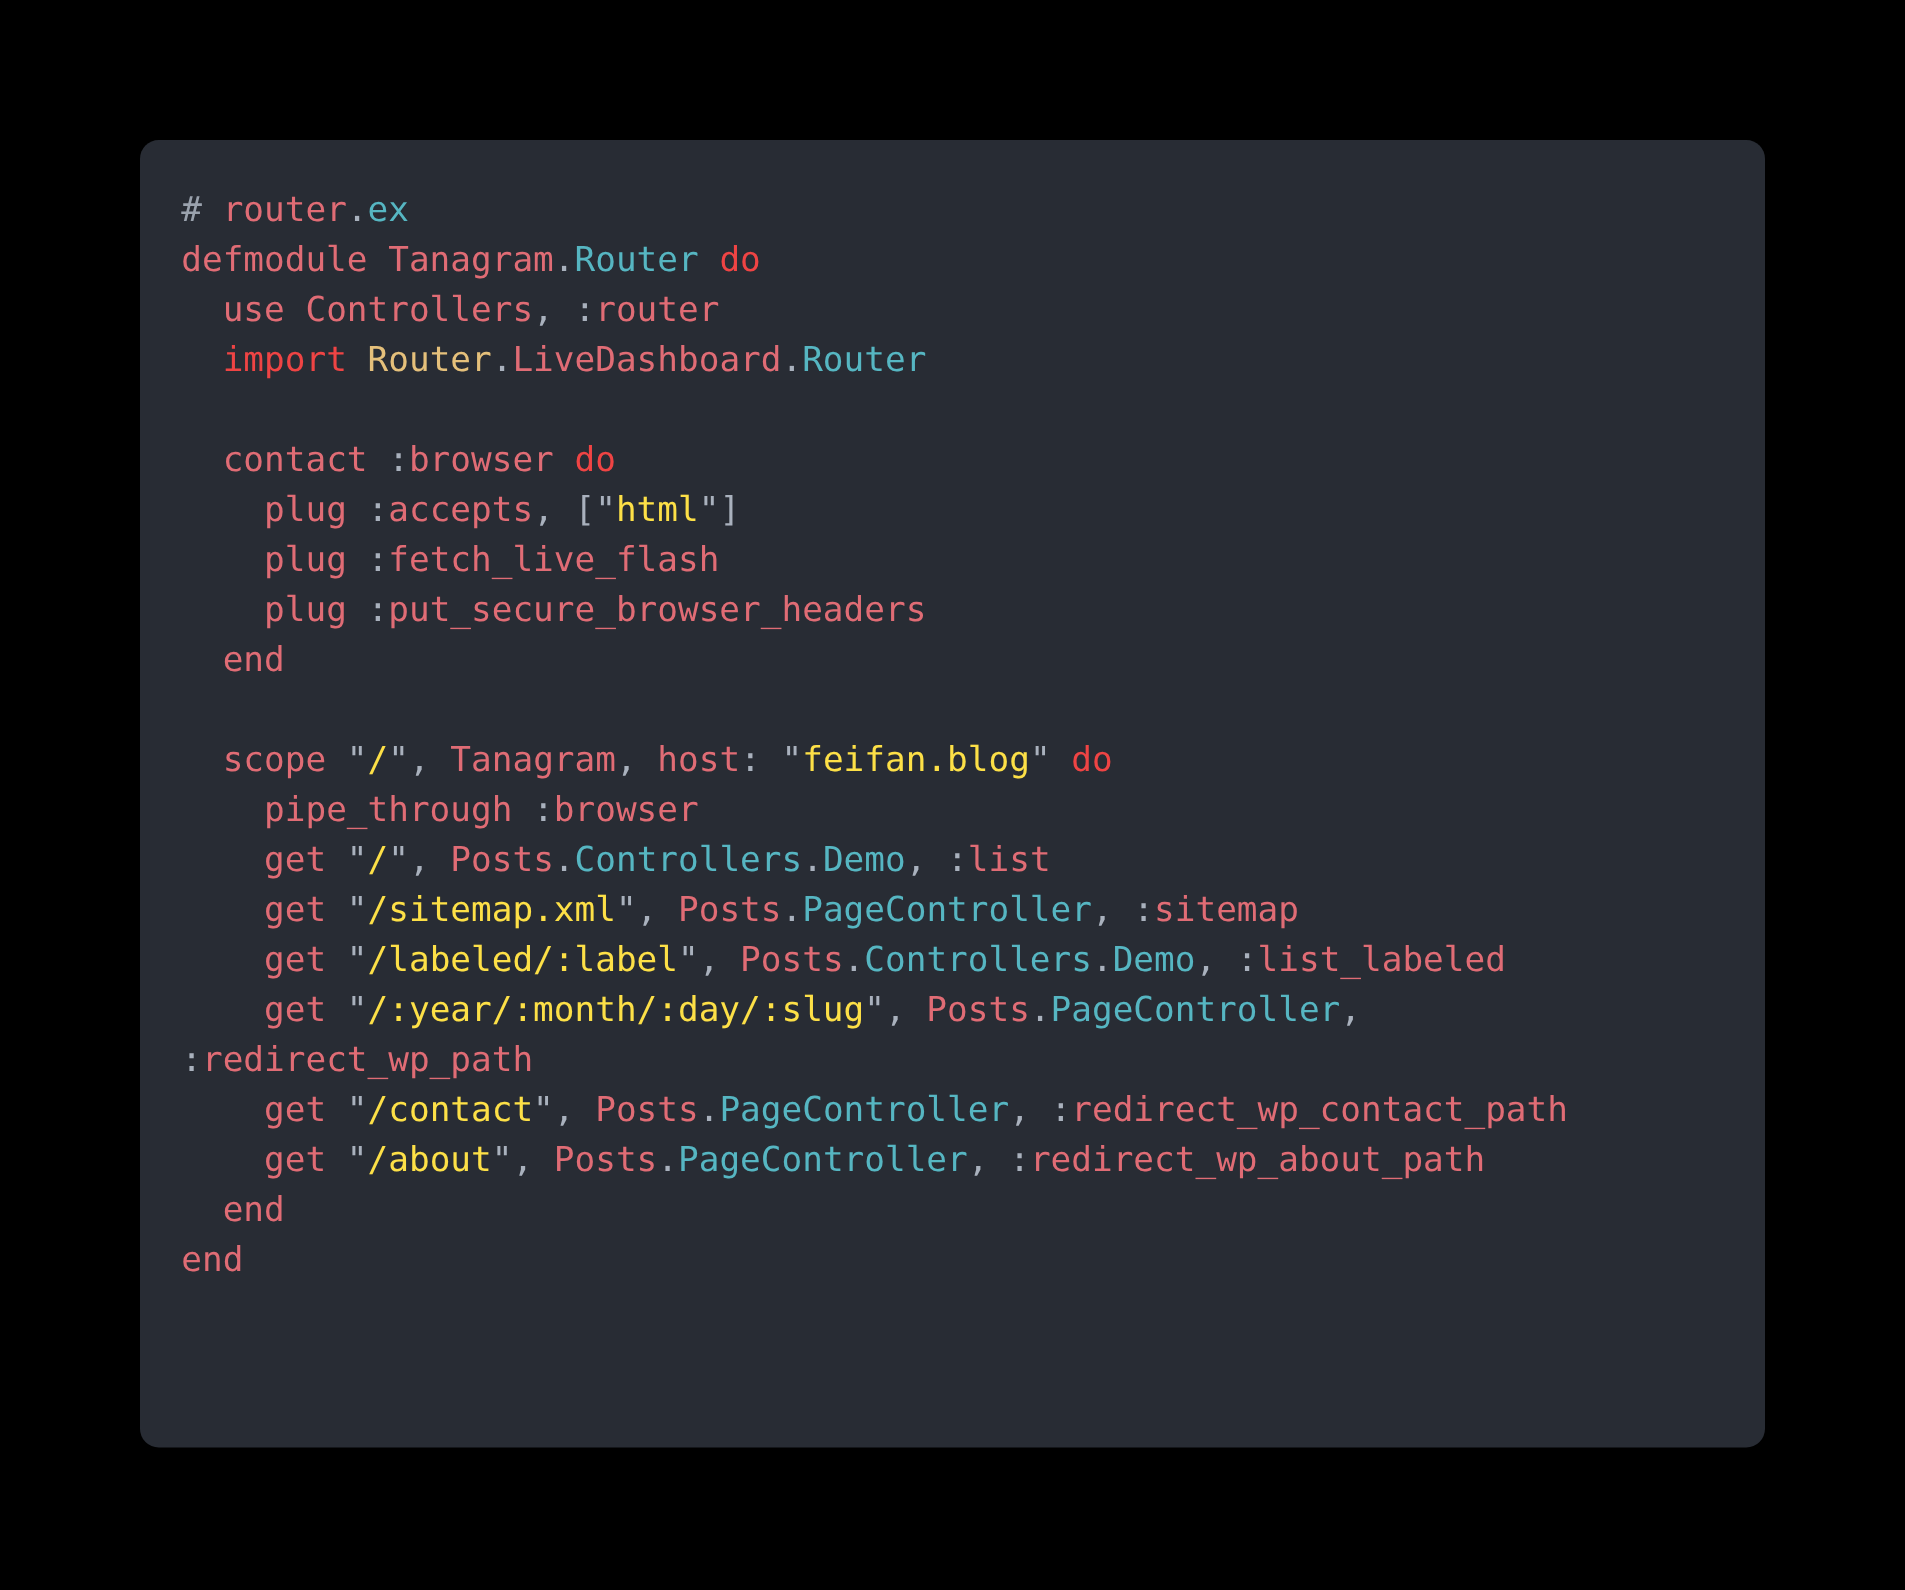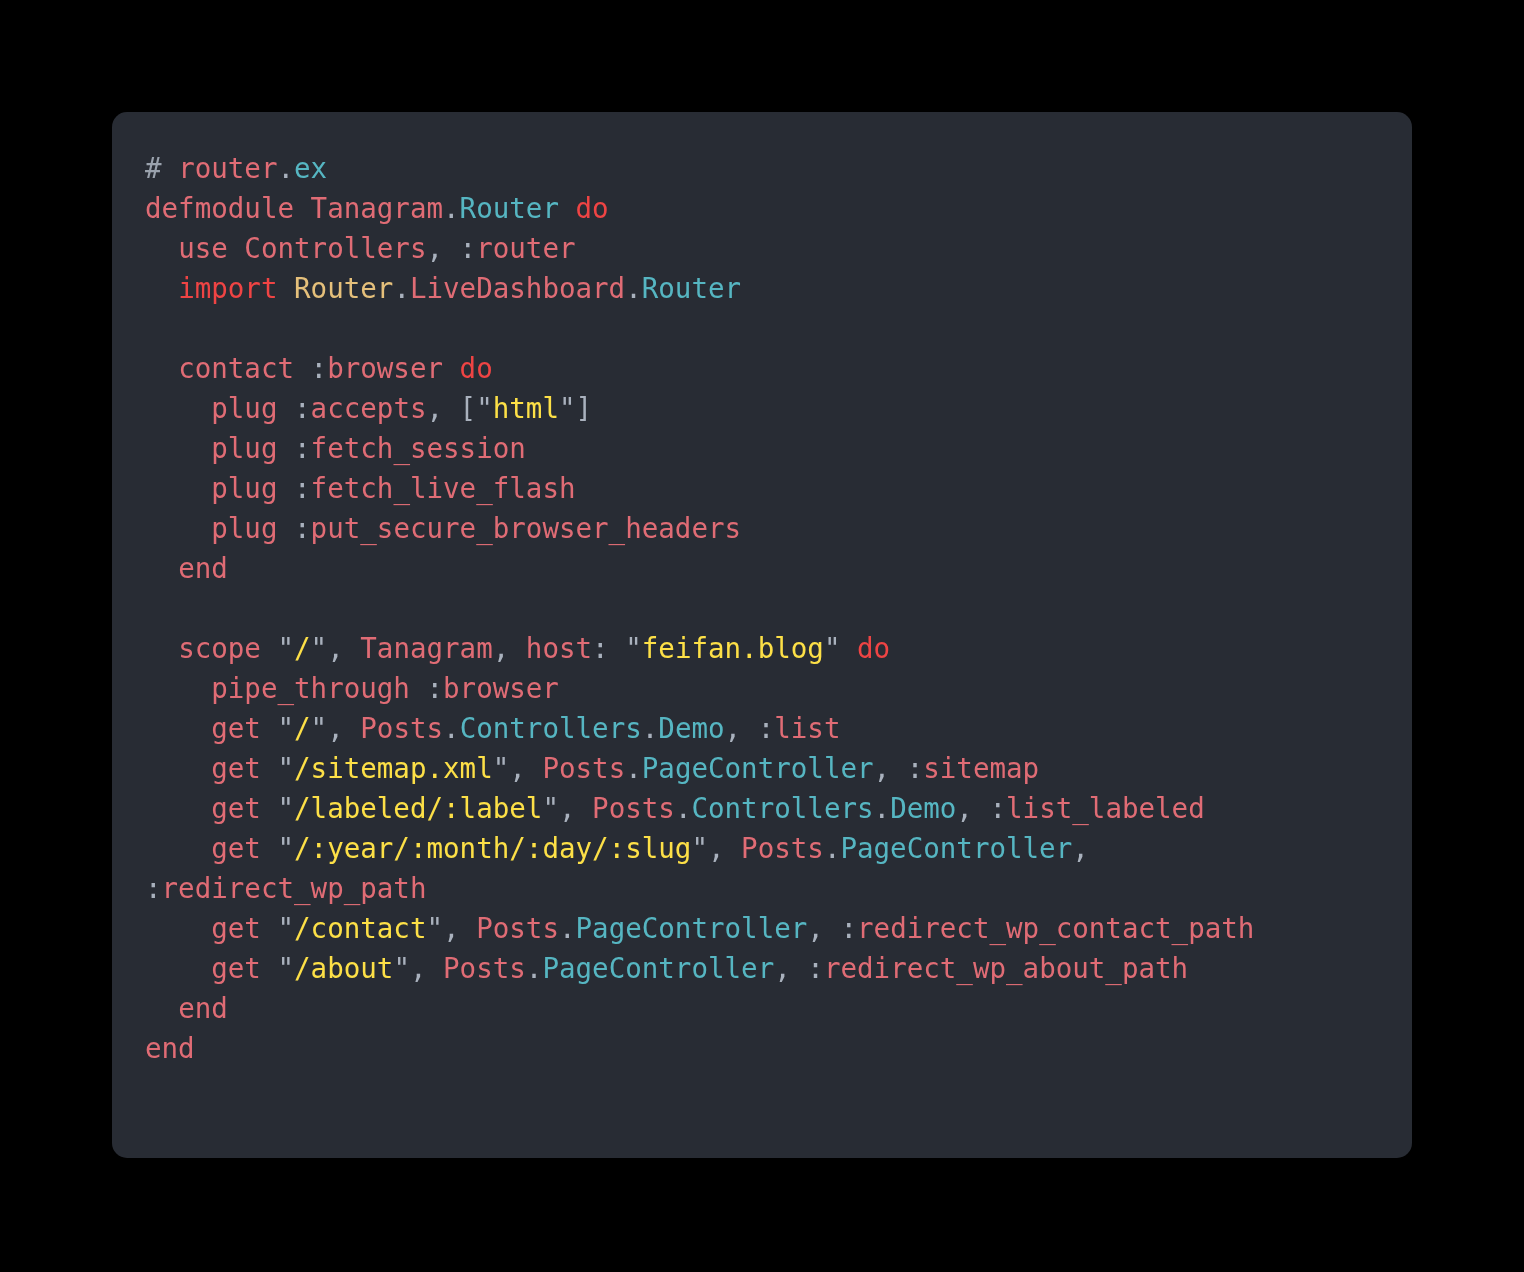--- a/index.html
+++ b/index.html
@@ -68,21 +68,20 @@
 
 <div id="snippet-stage">
   <div id="code-card">
     <pre id="code-block"><span class="ln"><span class="t-com"># </span><span class="t-kw">router</span><span class="t-punc">.</span><span class="t-mod">ex</span>
 </span><span class="ln"><span class="t-kw">defmodule </span><span class="t-modred">Tanagram</span><span class="t-punc">.</span><span class="t-mod">Router</span><span class="t-punc"> </span><span class="t-kwdo">do</span>
 </span><span class="ln"><span class="t-punc">  </span><span class="t-kw">use </span><span class="t-modred">Controllers</span><span class="t-punc">, </span><span class="t-punc">:</span><span class="t-atom">router</span>
 </span><span class="ln"><span class="t-punc">  </span><span class="t-kwdo">import </span><span class="t-modyel">Router</span><span class="t-punc">.</span><span class="t-modred">LiveDashboard</span><span class="t-punc">.</span><span class="t-mod">Router</span>
 </span><span class="ln blank">
 </span><span class="ln"><span class="t-punc">  </span><span class="t-kw">contact </span><span class="t-punc">:</span><span class="t-atom">browser</span><span class="t-punc"> </span><span class="t-kwdo">do</span>
 </span><span class="ln"><span class="t-punc">    </span><span class="t-kw">plug </span><span class="t-punc">:</span><span class="t-atom">accepts</span><span class="t-punc">, [</span><span class="t-quote">"</span><span class="t-str">html</span><span class="t-quote">"</span><span class="t-punc">]</span>
-</span><span class="ln"><span class="t-punc">    </span><span class="t-kw">plug </span><span class="t-punc">:</span><span class="t-atom">fetch_session</span>
 </span><span class="ln"><span class="t-punc">    </span><span class="t-kw">plug </span><span class="t-punc">:</span><span class="t-atom">fetch_live_flash</span>
 </span><span class="ln"><span class="t-punc">    </span><span class="t-kw">plug </span><span class="t-punc">:</span><span class="t-atom">put_secure_browser_headers</span>
 </span><span class="ln"><span class="t-punc">  </span><span class="t-kw">end</span>
 </span><span class="ln blank">
 </span><span class="ln"><span class="t-punc">  </span><span class="t-kw">scope </span><span class="t-quote">"</span><span class="t-str">/</span><span class="t-quote">"</span><span class="t-punc">, </span><span class="t-modred">Tanagram</span><span class="t-punc">, </span><span class="t-kw">host</span><span class="t-punc">: </span><span class="t-quote">"</span><span class="t-str">feifan.blog</span><span class="t-quote">"</span><span class="t-punc"> </span><span class="t-kwdo">do</span>
 </span><span class="ln"><span class="t-punc">    </span><span class="t-kw">pipe_through </span><span class="t-punc">:</span><span class="t-atom">browser</span>
 </span><span class="ln"><span class="t-punc">    </span><span class="t-kw">get </span><span class="t-quote">"</span><span class="t-str">/</span><span class="t-quote">"</span><span class="t-punc">, </span><span class="t-modred">Posts</span><span class="t-punc">.</span><span class="t-mod">Controllers</span><span class="t-punc">.</span><span class="t-mod">Demo</span><span class="t-punc">, </span><span class="t-punc">:</span><span class="t-atom">list</span>
 </span><span class="ln"><span class="t-punc">    </span><span class="t-kw">get </span><span class="t-quote">"</span><span class="t-str">/sitemap.xml</span><span class="t-quote">"</span><span class="t-punc">, </span><span class="t-modred">Posts</span><span class="t-punc">.</span><span class="t-mod">PageController</span><span class="t-punc">, </span><span class="t-punc">:</span><span class="t-atom">sitemap</span>
 </span><span class="ln"><span class="t-punc">    </span><span class="t-kw">get </span><span class="t-quote">"</span><span class="t-str">/labeled/:label</span><span class="t-quote">"</span><span class="t-punc">, </span><span class="t-modred">Posts</span><span class="t-punc">.</span><span class="t-mod">Controllers</span><span class="t-punc">.</span><span class="t-mod">Demo</span><span class="t-punc">, </span><span class="t-punc">:</span><span class="t-atom">list_labeled</span>
 </span><span class="ln"><span class="t-punc">    </span><span class="t-kw">get </span><span class="t-quote">"</span><span class="t-str">/:year/:month/:day/:slug</span><span class="t-quote">"</span><span class="t-punc">, </span><span class="t-modred">Posts</span><span class="t-punc">.</span><span class="t-mod">PageController</span><span class="t-punc">, </span><span class="t-punc">:</span><span class="t-atom">redirect_wp_path</span>

